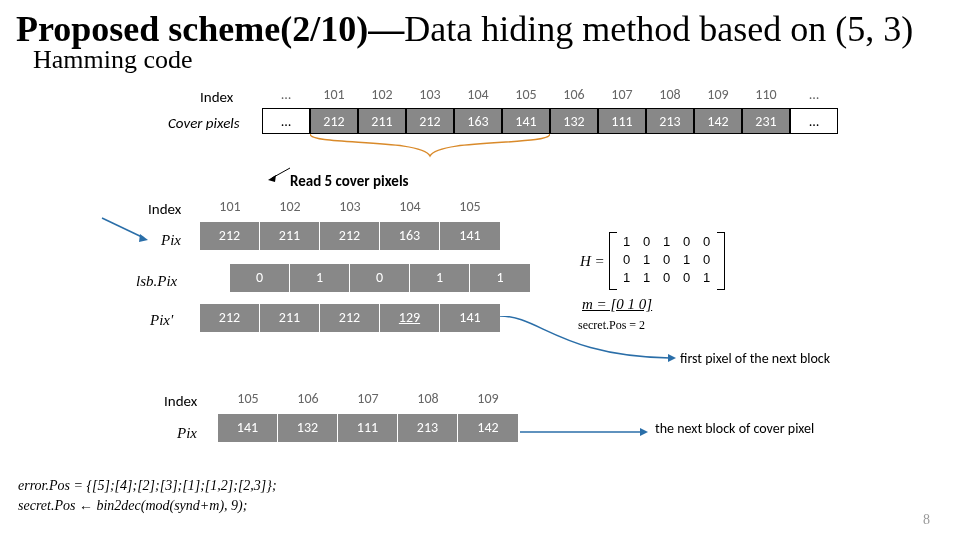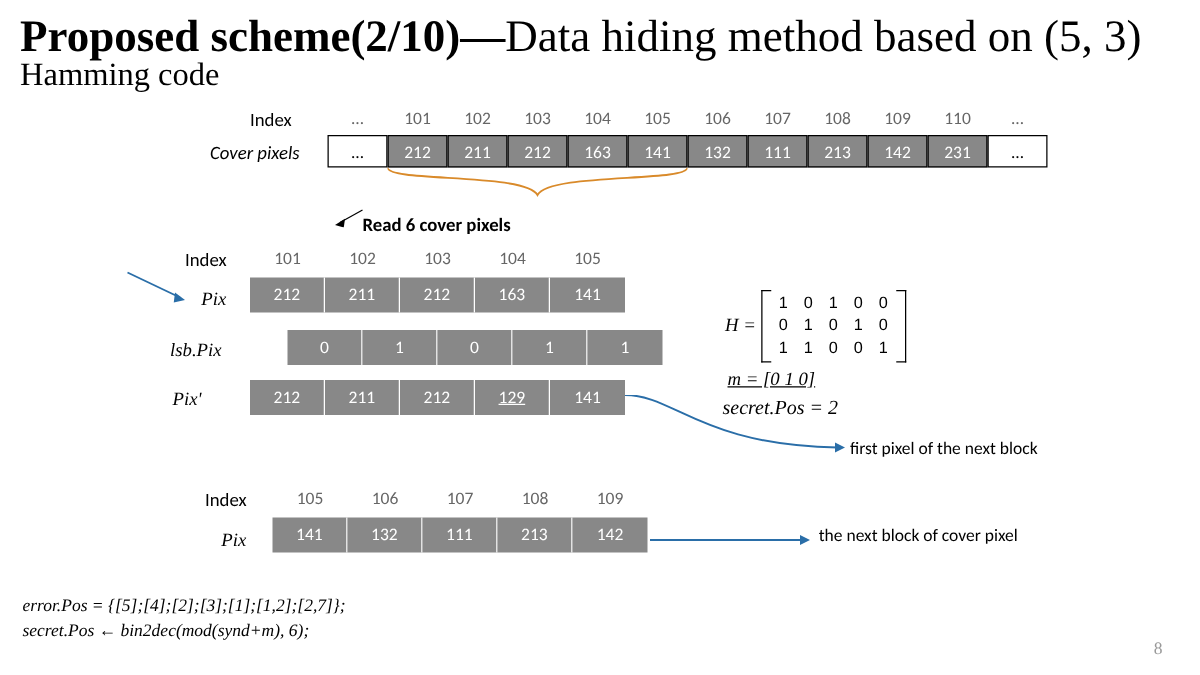--- a/index.html
+++ b/index.html
@@ -4,21 +4,21 @@
 <style>
   * { box-sizing: border-box; margin: 0; padding: 0; }
   body {
     width: 960px; height: 540px;
     font-family: "Times New Roman", serif;
     background: #fff; color: #000;
     position: relative; overflow: hidden;
   }
   .title { position: absolute; top: 8px; left: 16px; font-size: 36px; text-align: center; }
   .title .bold { font-weight: bold; }
-  .subtitle { position: absolute; top: 45px; left: 16px; font-size: 26px; }
+  .subtitle { position: absolute; top: 45px; left: 33px; font-size: 26px; }
   .sans { font-family: "Segoe UI", "Calibri", Arial, sans-serif; }
 
   .label { position:absolute; font-size:15px; }
   .ital { font-style: italic; }
 
   
   .strip { position:absolute; display:flex; }
   .cell-h { width:48px; height:22px; text-align:center; font-size:14px; line-height:22px; color:#666; }
   .cell { width:48px; height:26px; text-align:center; font-size:14px; line-height:26px; border:1px solid #000; }
   .cell.gray { background:#888; color:#fff; border:1px solid #000; }
@@ -37,21 +37,21 @@
 
   
   .matrix { position:absolute; font-size:15px; font-style:italic; display:flex; align-items:center; }
   .mat-br { display:inline-block; position:relative; }
   .mat-grid { display:grid; grid-template-columns: repeat(5, 20px); grid-auto-rows:18px; font-style:normal; font-family: "Segoe UI", Arial, sans-serif; font-size:13px; text-align:center; padding:0 6px; }
   .bl, .br { position:absolute; top:-2px; height:58px; width:8px; border-top:1px solid #000; border-bottom:1px solid #000;}
   .bl { left:-2px; border-left:1px solid #000; }
   .br { right:-2px; border-right:1px solid #000; }
 
   .mrow { position:absolute; font-size:15px; font-style:italic;text-decoration:underline; }
-  .spos { position:absolute; font-size:16px; font-style:italic; }
+  .spos { position:absolute; font-size:12px; }
 
   .arrow { position:absolute; }
   .pagenum { position:absolute; right:30px; bottom:12px; font-size:14px; color:#999; }
 
   .formula { position:absolute; font-size:14px; font-style:italic; }
 </style>
 </head>
 <body>
 
 <div class="title">
@@ -93,26 +93,26 @@
 </div>
 
 <svg class="brace" style="top:134px; left:310px;" width="240" height="26">
   <path d="M0 0 C0 12, 110 4, 120 22 C130 4, 240 12, 240 0" stroke="#d98a2a" fill="none" stroke-width="1.5"></path>
 </svg>
 
 <svg class="arrow" style="top:166px; left:268px;" width="24" height="16">
   <line x1="22" y1="2" x2="4" y2="12" stroke="#000" stroke-width="1"></line>
   <polygon points="0,14 8,9 7,16" fill="#000"></polygon>
 </svg>
-<div class="label sans" style="top:172px; left:290px; font-weight:600;">Read 6 cover pixels</div>
+<div class="label sans" style="top:172px; left:290px; font-weight:600;">Read 5 cover pixels</div>
 
 <div class="label sans" style="top:200px; left:148px;">Index</div>
 <div class="label ital" style="top:232px; left:161px;">Pix</div>
 <div class="label ital" style="top:273px; left:136px;">lsb.Pix</div>
-<div class="label ital" style="top:312px; left:138px;">Pix'</div>
+<div class="label ital" style="top:312px; left:150px;">Pix'</div>
 
 <svg class="arrow" style="top:216px; left:100px;" width="50" height="30">
   <line x1="2" y1="2" x2="44" y2="22" stroke="#2a6ea8" stroke-width="1.5"></line>
   <polygon points="48,24 40,18 39,26" fill="#2a6ea8"></polygon>
 </svg>
 
 <div class="row5 sans" style="top:196px; left:200px;">
   <div class="c5h">101</div>
   <div class="c5h">102</div>
   <div class="c5h">103</div>
@@ -194,18 +194,18 @@
   <div class="c5">213</div>
   <div class="c5">142</div>
 </div>
 
 <svg class="arrow" style="top:424px; left:520px;" width="130" height="18">
   <line x1="0" y1="8" x2="122" y2="8" stroke="#2a6ea8" stroke-width="1.5"></line>
   <polygon points="128,8 120,4 120,12" fill="#2a6ea8"></polygon>
 </svg>
 <div class="note sans" style="top:420px; left:655px;">the next block of cover pixel</div>
 
-<div class="formula" style="top:478px; left:18px;">error.Pos = {[5];[4];[2];[3];[1];[1,2];[2,7]};</div>
+<div class="formula" style="top:478px; left:18px;">error.Pos = {[5];[4];[2];[3];[1];[1,2];[2,3]};</div>
 <div class="formula" style="top:498px; left:18px;">
-  <span>secret.Pos ← bin2dec(mod(synd+m), 6);</span>
+  <span>secret.Pos ← bin2dec(mod(synd+m), 9);</span>
 </div>
 
 <div class="pagenum">8</div>
 
 </body></html>

